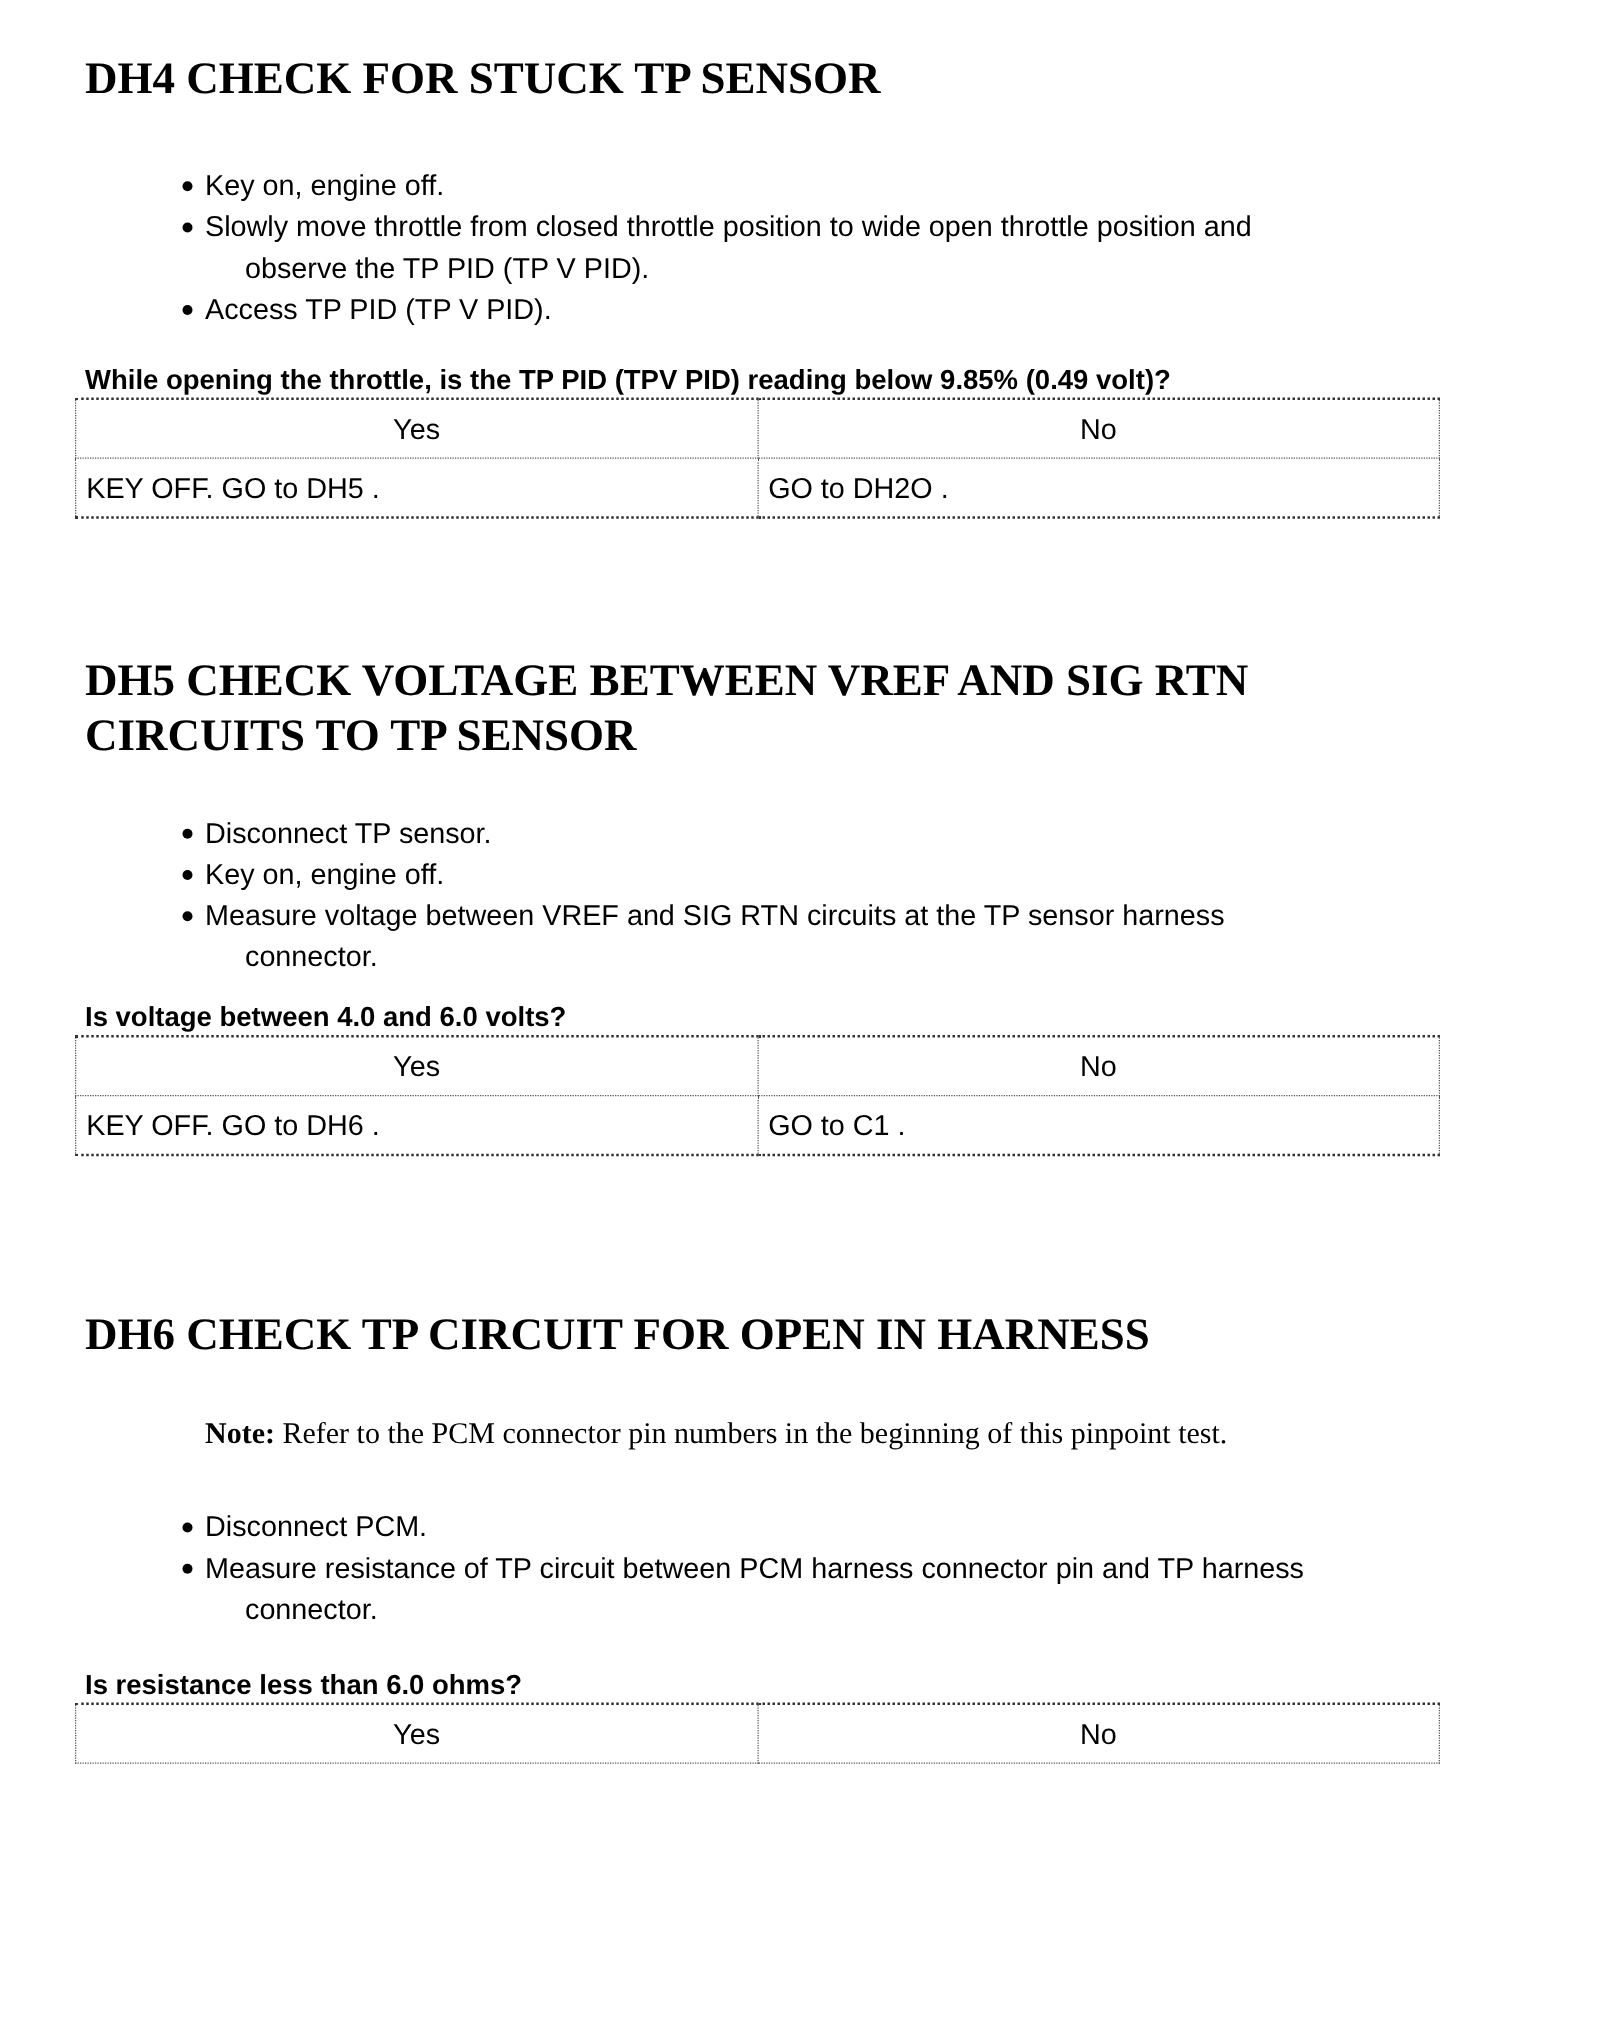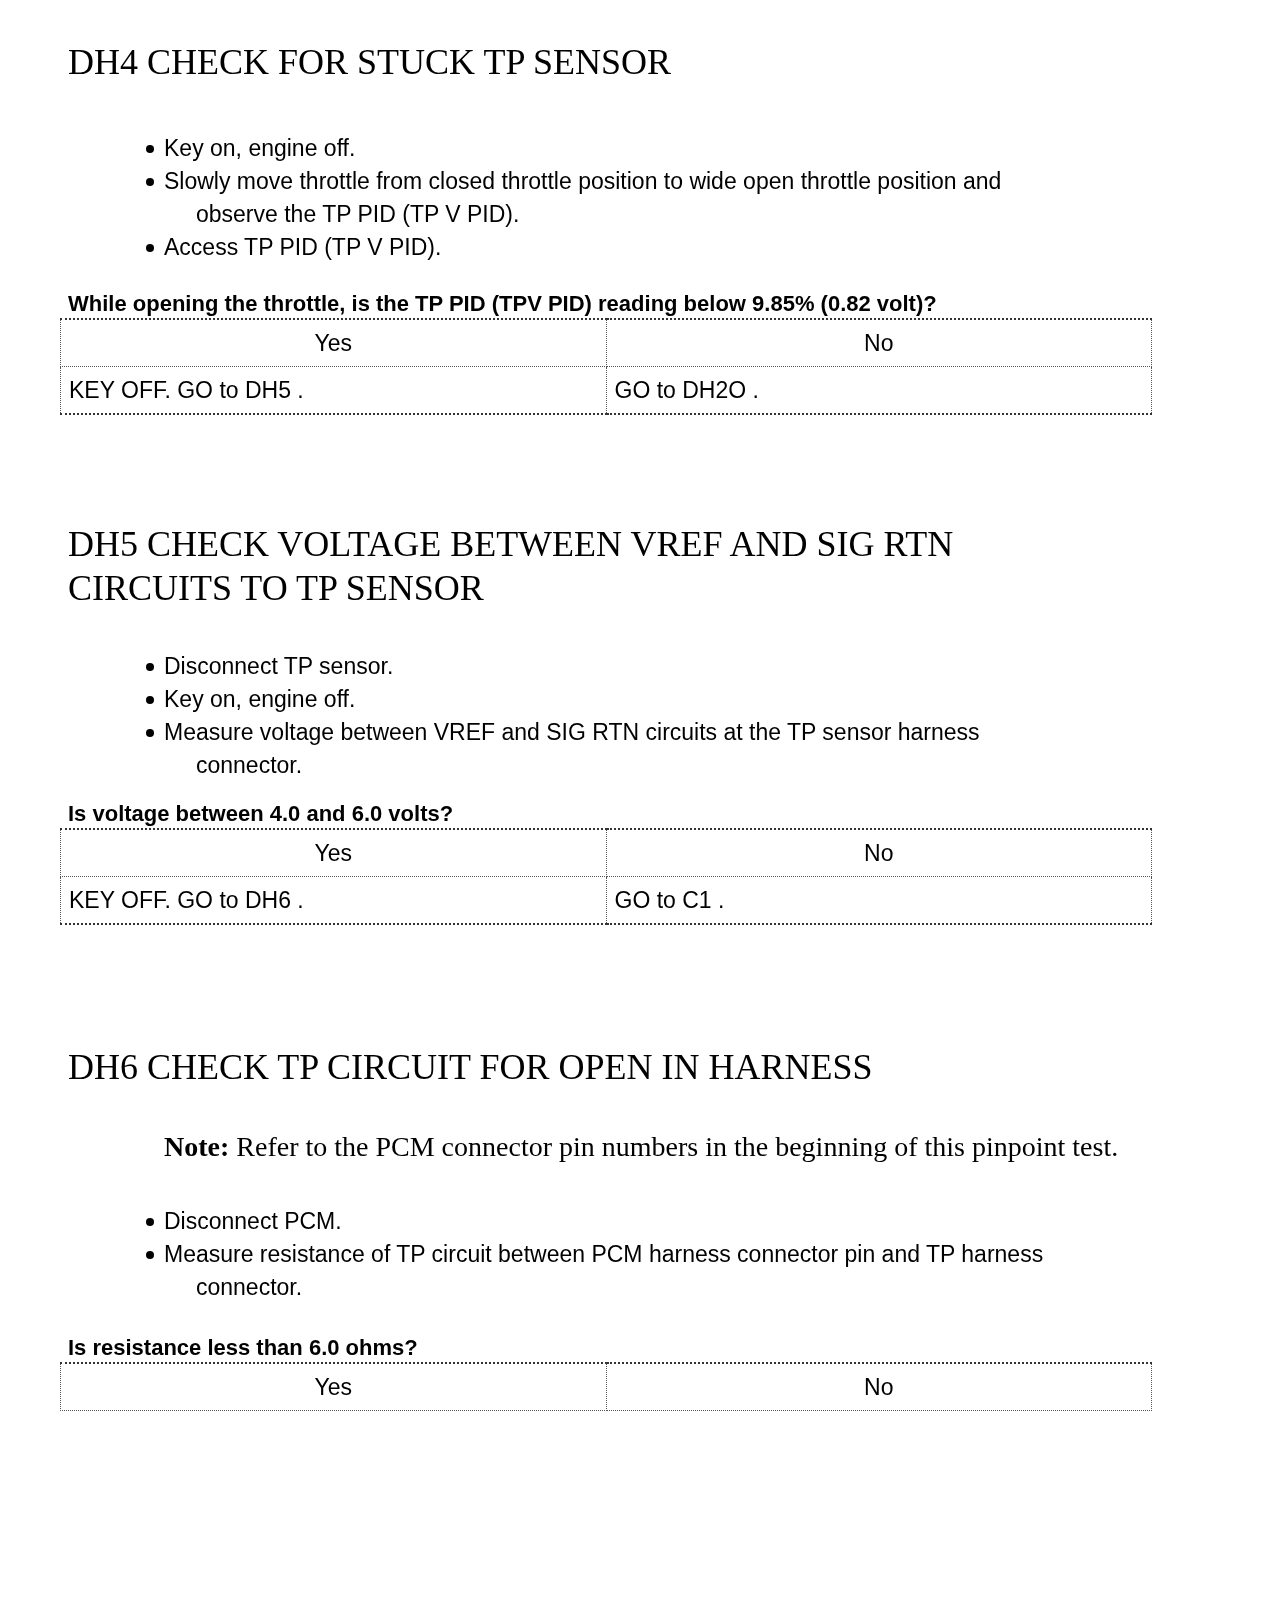--- a/index.html
+++ b/index.html
@@ -4,21 +4,21 @@
   <style>
     html, body { margin: 0; padding: 0; background: #ffffff; }
     body {
       width: 1280px; height: 1614px; position: relative; overflow: hidden;
       color: #000000;
       font-family: "Liberation Sans", sans-serif;
     }
     .section { position: absolute; left: 68px; width: 1160px; }
     .heading {
       font-family: "Liberation Serif", serif;
-      font-weight: normal;
+      font-weight: bold;
       font-size: 36px;
       line-height: 44px;
       margin: 0;
       letter-spacing: 0px;
     }
     .bullets { list-style: none; margin: 0; padding: 0 0 0 78px; font-size: 23px; line-height: 33px; }
     .bullets li { position: relative; padding-left: 18px; }
     .bullets li .bullet-dot {
       position: absolute; left: 0; top: 13px; width: 8px; height: 8px; border-radius: 50%; background: #000;
     }
@@ -29,36 +29,36 @@
       table-layout: fixed;
     }
     table.yn td, table.yn th {
       border: 1px dotted #555;
       height: 46px; padding: 0 8px; vertical-align: middle;
     }
     table.yn th { font-weight: normal; text-align: center; border-top: 2px dotted #333; }
     table.yn td { text-align: left; border-bottom: 2px dotted #333; }
     table.yn td b { font-weight: normal; }
     .note {
-      font-family: "Liberation Serif", serif; font-size: 28px; line-height: 40px;
+      font-family: "Liberation Serif", serif; font-size: 24px; line-height: 40px;
       margin: 0 0 0 96px; width: 1060px;
     }
     .note b { font-weight: bold; }
   </style>
 </head>
 <body>
 
 <div class="section" style="top:40px;">
   <h1 class="heading">DH4 CHECK FOR STUCK TP SENSOR</h1>
   <ul class="bullets" style="margin-top:48px;">
     <li><span class="bullet-dot"></span><span>Key on, engine off.</span></li>
     <li><span class="bullet-dot"></span><span>Slowly move throttle from closed throttle position to wide open throttle position and</span><span class="cont">observe the TP PID (TP V PID).</span></li>
     <li><span class="bullet-dot"></span><span>Access TP PID (TP V PID).</span></li>
   </ul>
-  <p class="question" style="margin-top:26px;">While opening the throttle, is the TP PID (TPV PID) reading below 9.85% (0.82 volt)?</p>
+  <p class="question" style="margin-top:26px;">While opening the throttle, is the TP PID (TPV PID) reading below 9.85% (0.49 volt)?</p>
   <table class="yn">
     <tbody>
         <tr>
       <th>Yes</th>
       <th>No</th>
     </tr>
     <tr>
       <td><span>KEY OFF. GO to </span><b>DH5</b><span> .</span></td>
       <td><span>GO to </span><b>DH2O</b><span> .</span></td>
     </tr>

